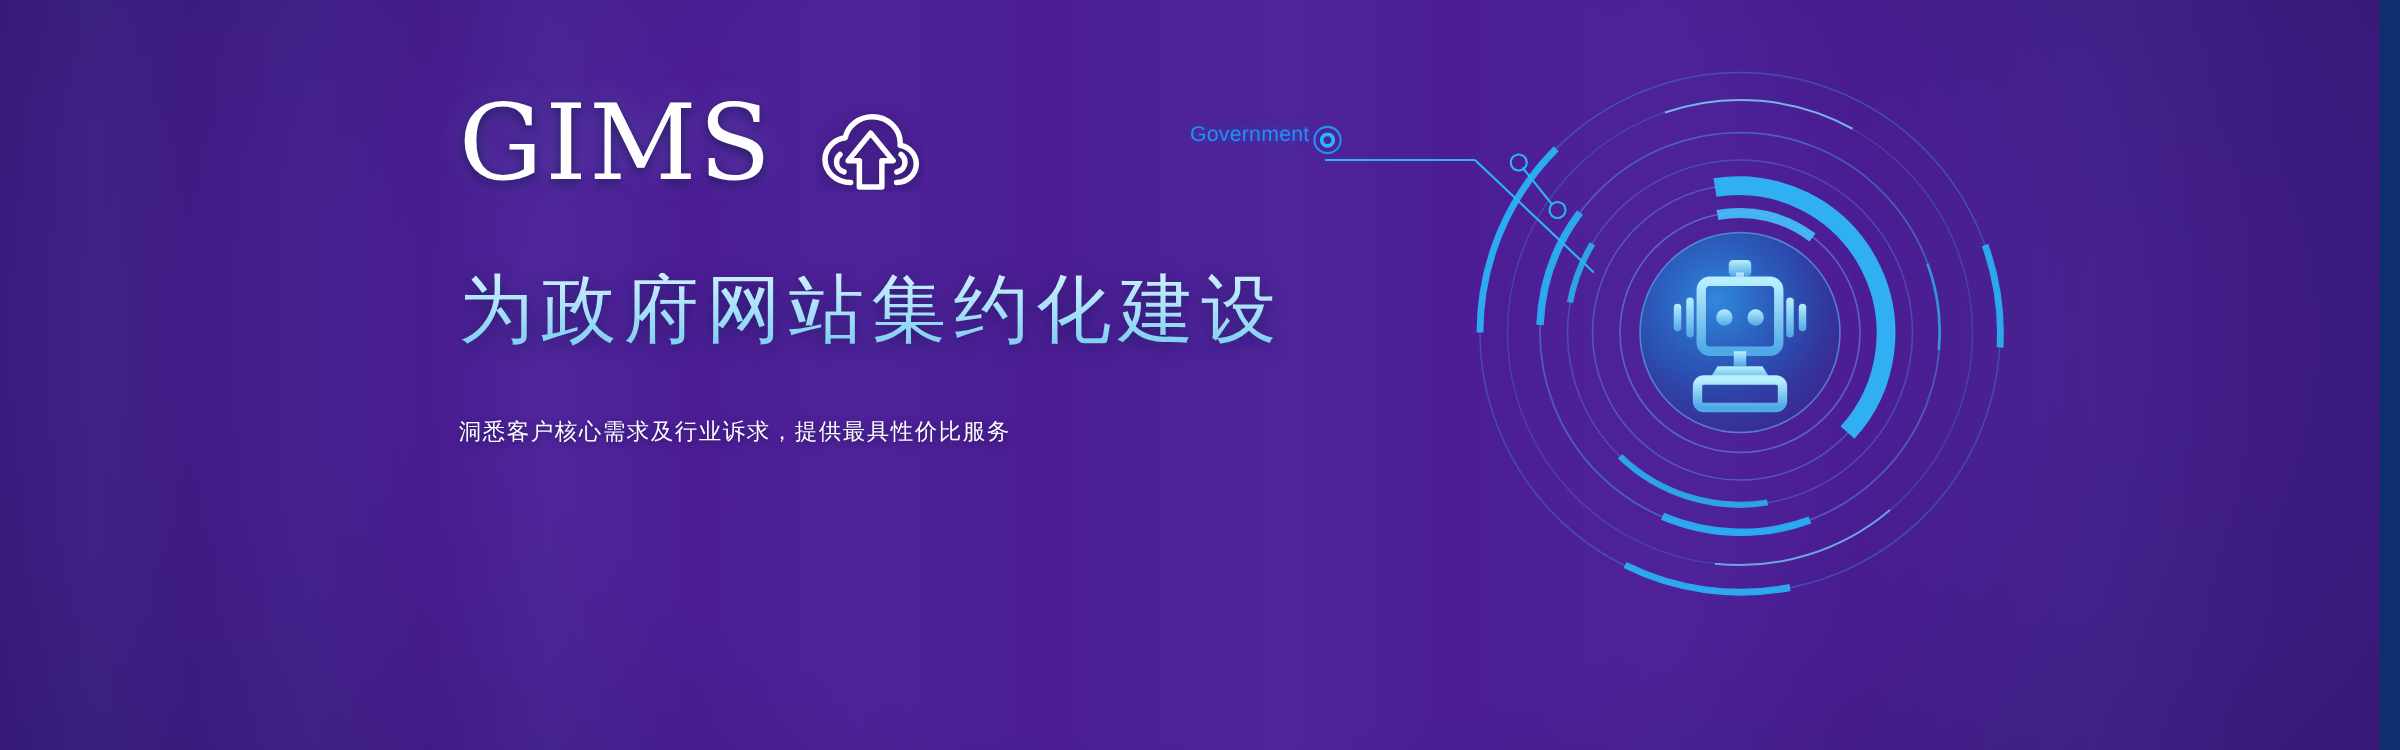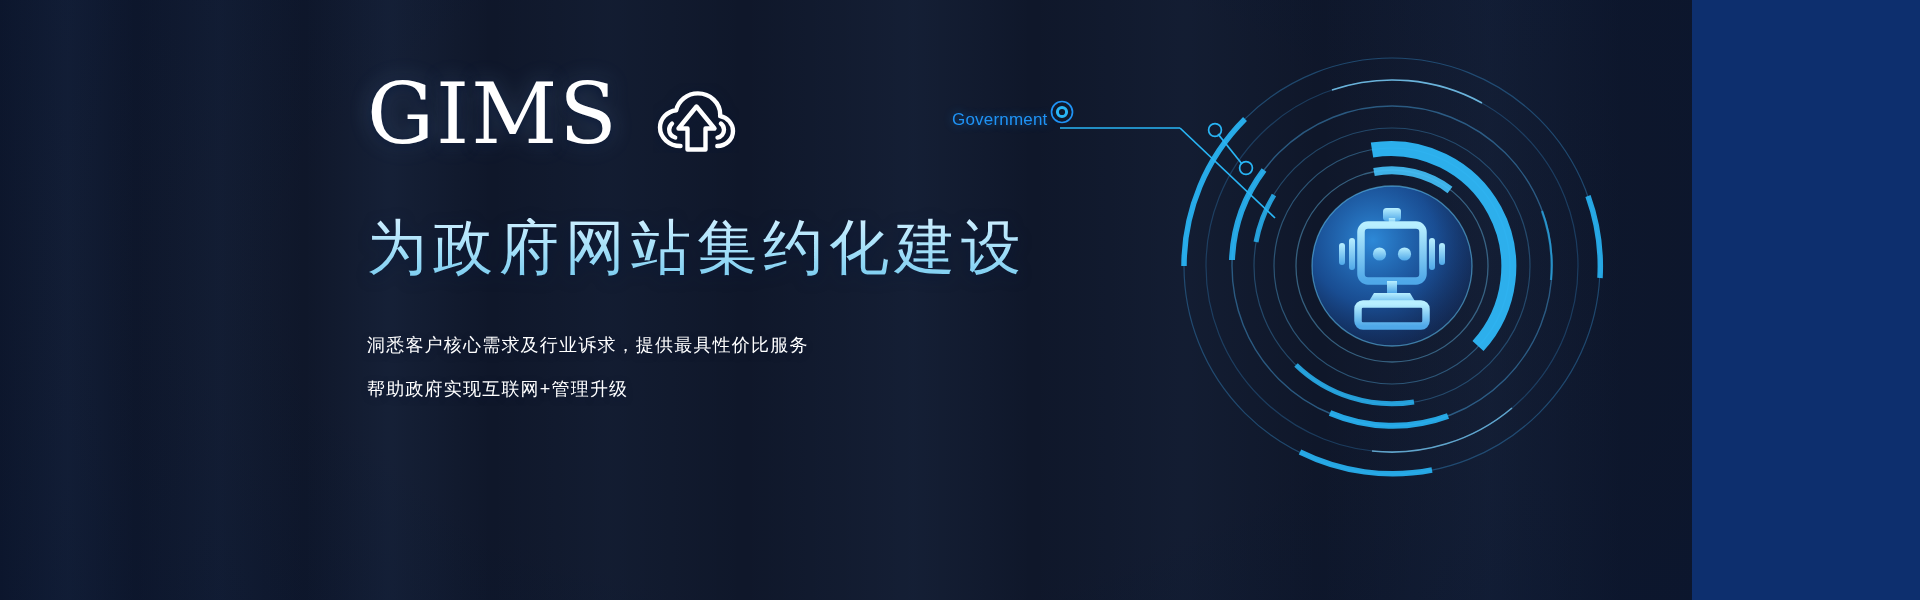--- a/index.html
+++ b/index.html
@@ -2,30 +2,30 @@
 <html><head>
 <meta charset="utf-8">
 <style>
   html, body {
     margin: 0;
     padding: 0;
     background: #0d2f6e;
   }
   #stage {
     position: relative;
-    width: 1692px;
+    width: 1904px;
     height: 600px;
     overflow: hidden;
     font-family: "Liberation Sans", "DejaVu Sans", sans-serif;
     background:
       radial-gradient(ellipse 900px 620px at 22% 12%, rgba(36,94,180,0.55) 0%, rgba(36,94,180,0) 62%),
       radial-gradient(ellipse 760px 700px at 92% 28%, rgba(30,86,172,0.48) 0%, rgba(30,86,172,0) 65%),
       radial-gradient(ellipse 620px 560px at 62% 95%, rgba(14,46,108,0.55) 0%, rgba(14,46,108,0) 70%),
       linear-gradient(110deg, #133f8e 0%, #14general 0%, #14408f 18%, #11337d 45%, #123a88 72%, #16499c 100%);
-    background-color: #0f172a;
+    background-color: #4c1d95;
   }
 
   
   .streaks {
     position: absolute;
     inset: 0;
     background:
       linear-gradient(90deg,
         rgba(255,255,255,0.00) 0%,
         rgba(120,175,255,0.055) 4%,
@@ -99,21 +99,21 @@
     text-shadow: 0 2px 6px rgba(4,20,56,0.5);
   }
   .body-line:last-child { margin-bottom: 0; }
 
   
   .gov-wrap {
     position: absolute;
     left: 952px;
     top: 98px;
     display: flex;
-    align-items: flex-end;
+    align-items: flex-start;
   }
   .gov-label {
     font-size: 17px;
     letter-spacing: 0.2px;
     color: #1f93f5;
     white-space: nowrap;
     text-shadow: 0 0 10px rgba(31,147,245,0.45);
   }
 
   
@@ -161,21 +161,20 @@
             <path d="M43.5 23.5 L61.5 45.5 L52.5 45.5 L52.5 66.5 L34.5 66.5 L34.5 45.5 L25.5 45.5 Z"></path>
           </g>
         </svg>
       </span>
     </div>
 
     <div class="headline">为政府网站集约化建设</div>
 
     <div class="body-lines">
       <div class="body-line">洞悉客户核心需求及行业诉求，提供最具性价比服务</div>
-      <div class="body-line">帮助政府实现互联网+管理升级</div>
     </div>
   </div>
 
   <div class="gov-wrap">
     <span class="gov-label">Government</span>
     <span>
       <svg width="28" height="28" viewBox="0 0 28 28" xmlns="http://www.w3.org/2000/svg">
         <circle cx="14" cy="14" r="10.5" fill="none" stroke="#1f93f5" stroke-width="1.7"></circle>
         <circle cx="14" cy="14" r="4.6" fill="none" stroke="#29b6f6" stroke-width="3"></circle>
       </svg>

